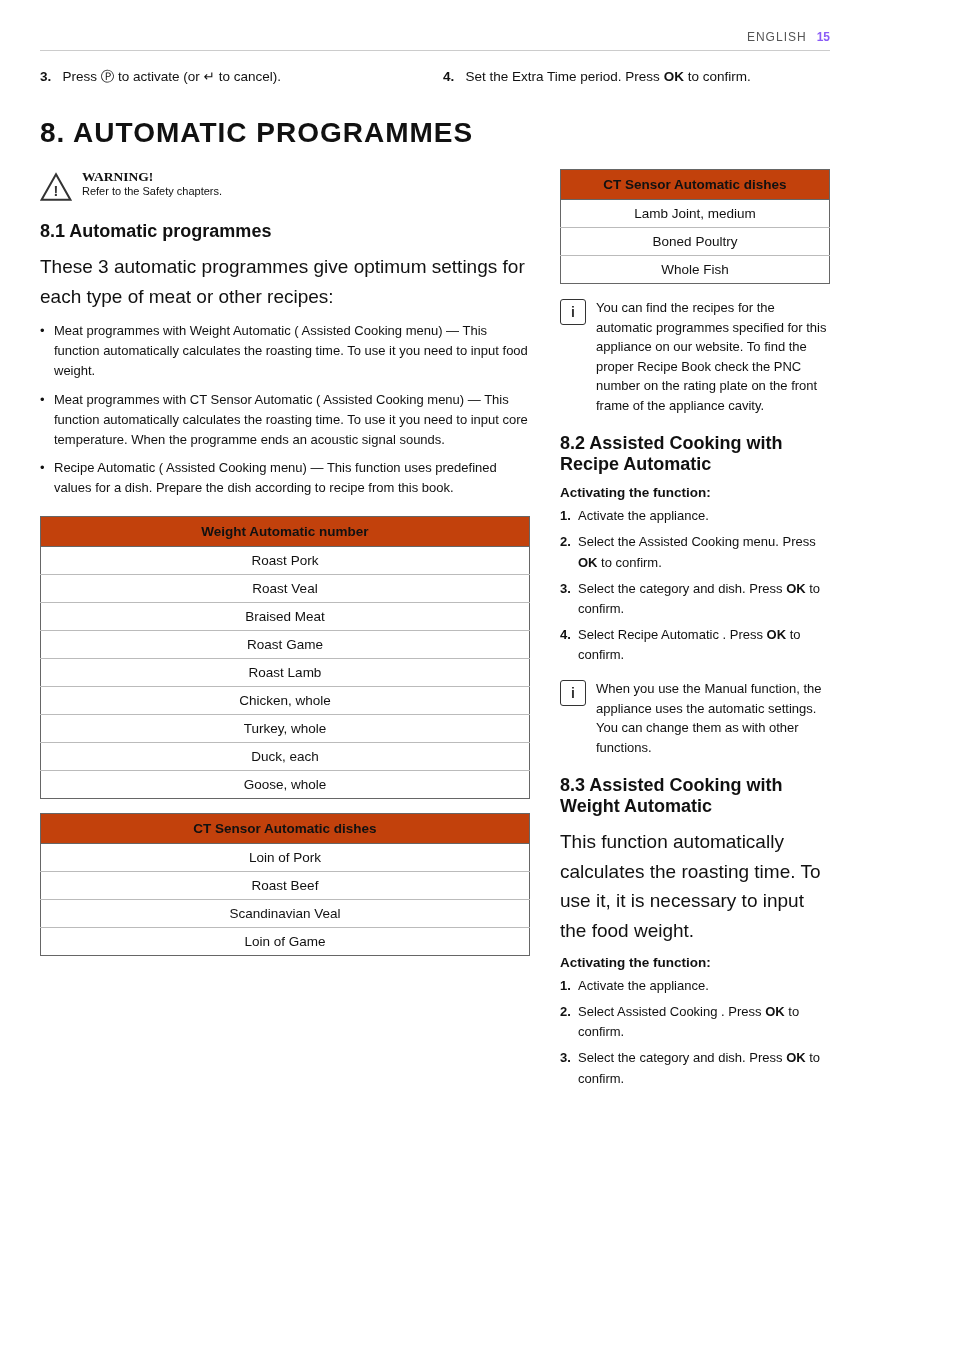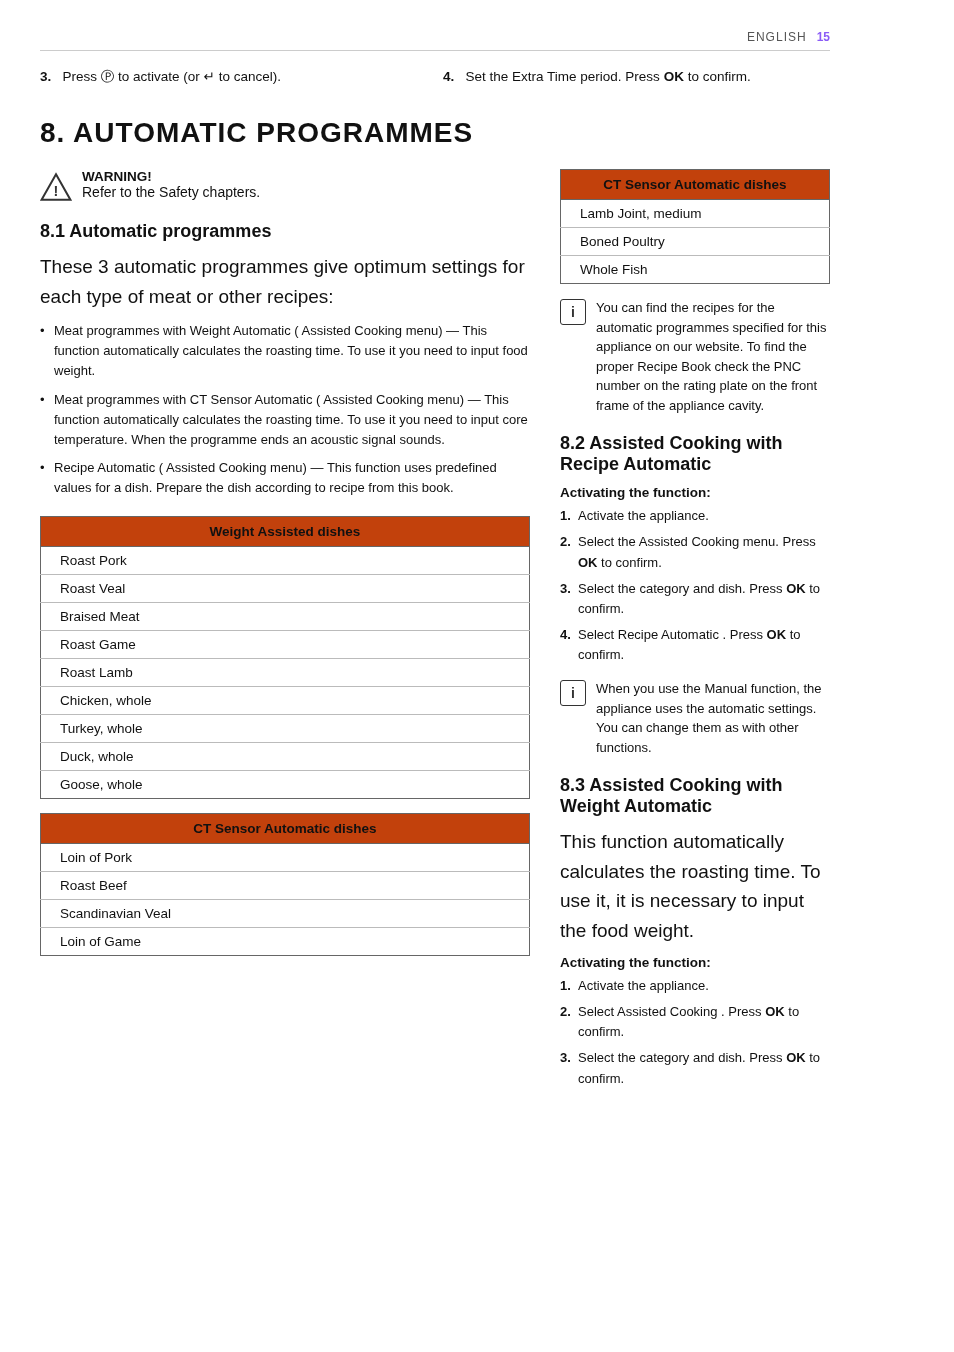--- a/index.html
+++ b/index.html
@@ -89,23 +89,24 @@
     }
     .warning-triangle {
       width: 32px;
       height: 32px;
       flex-shrink: 0;
       margin-top: 2px;
     }
     .warning-text .warning-title {
       font-weight: bold;
       font-size: 13.5px;
+      font-family: Liberation Serif, serif;
     }
     .warning-text .warning-body {
-      font-size: 14px;
+      font-size: 11px;
     }
 
     
     .section-heading {
       font-size: 18px;
       font-weight: bold;
       margin-bottom: 10px;
       margin-top: 0;
     }
 
@@ -146,21 +147,21 @@
     }
     .dish-table th {
       background: #c2410c;
       font-weight: bold;
       text-align: center;
       padding: 7px 10px;
       border-bottom: 1.5px solid #666;
       font-size: 13.5px;
     }
     .dish-table td {
-      text-align: left;
+      text-align: center;
       padding: 6px 19px;
       border-bottom: 1px solid #bbb;
       font-size: 13.5px;
     }
     .dish-table tr:last-child td {
       border-bottom: none;
     }
 
     
     .info-box {
@@ -268,21 +269,21 @@
         <ul class="bullet-list">
           <li>Meat programmes with Weight Automatic ( Assisted Cooking menu) — This function automatically calculates the roasting time. To use it you need to input food weight.</li>
           <li>Meat programmes with CT Sensor Automatic ( Assisted Cooking menu) — This function automatically calculates the roasting time. To use it you need to input core temperature. When the programme ends an acoustic signal sounds.</li>
           <li>Recipe Automatic ( Assisted Cooking menu) — This function uses predefined values for a dish. Prepare the dish according to recipe from this book.</li>
         </ul>
       </div>
 
       <table class="dish-table">
         <thead>
           <tr>
-            <th>Weight Assisted dishes</th>
+            <th>Weight Automatic number</th>
           </tr>
         </thead>
         <tbody id="weight-table-body">
         <tr>
               <td>Roast Pork</td>
             </tr>
             <tr>
               <td>Roast Veal</td>
             </tr>
             <tr>
@@ -294,21 +295,21 @@
             <tr>
               <td>Roast Lamb</td>
             </tr>
             <tr>
               <td>Chicken, whole</td>
             </tr>
             <tr>
               <td>Turkey, whole</td>
             </tr>
             <tr>
-              <td>Duck, whole</td>
+              <td>Duck, each</td>
             </tr>
             <tr>
               <td>Goose, whole</td>
             </tr>
           </tbody>
       </table>
 
       <table class="dish-table">
         <thead>
           <tr>

